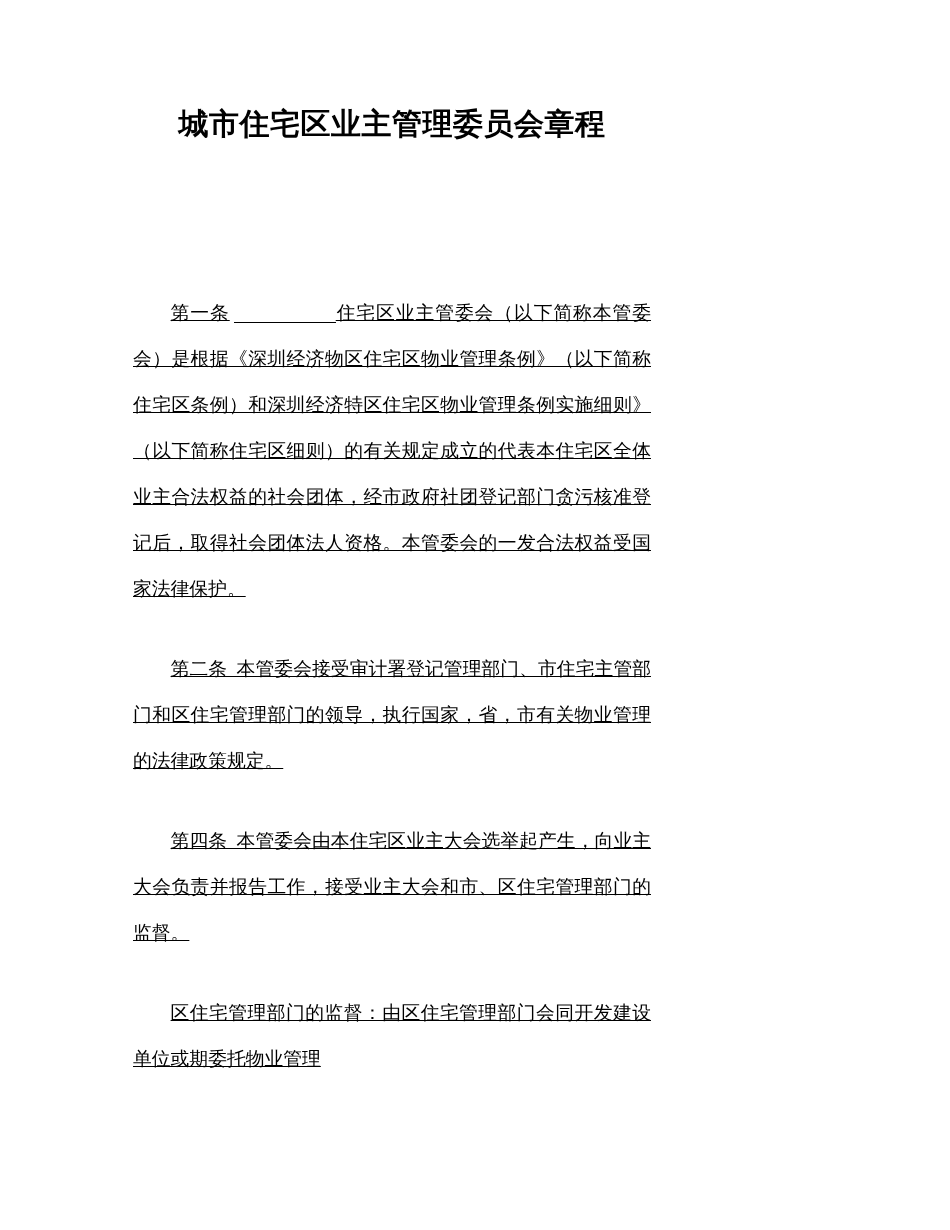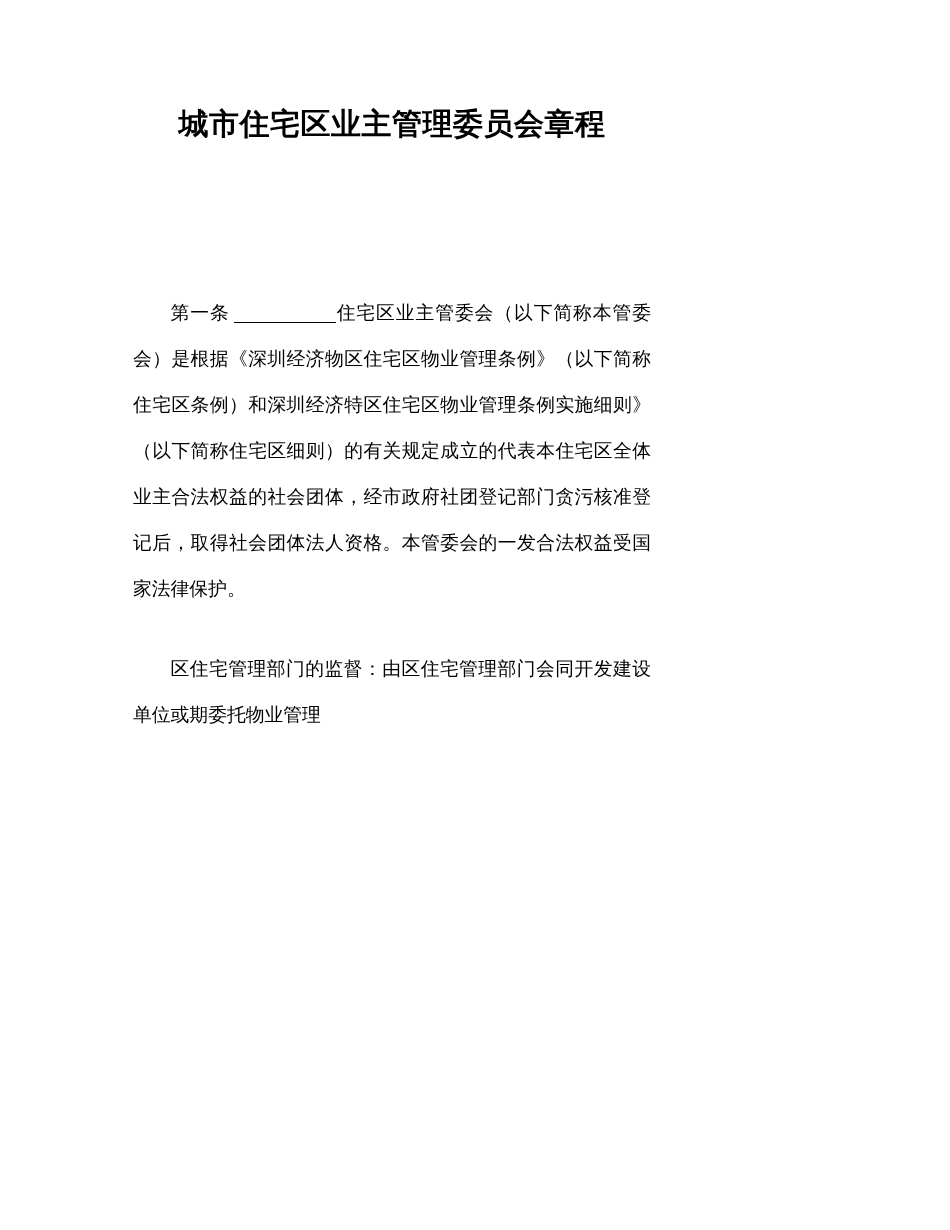--- a/index.html
+++ b/index.html
@@ -24,20 +24,21 @@
     line-height: 42px;
     letter-spacing: 0.5px;
   }
   .doc-body {
     margin: 145px 130px 0 133px;
     font-family: "Liberation Serif", "DejaVu Serif", serif;
     font-size: 18.8px;
     line-height: 46px;
     text-align: justify;
     color: #000000;
+    text-decoration: underline;
   }
   .doc-body p {
     margin: 0 0 34px 0;
     text-indent: 2em;
   }
   .fill-blank {
     display: inline-block;
     width: 102px;
     height: 0;
     border-bottom: 1.4px solid #000000;
@@ -49,20 +50,22 @@
 <body>
 
 <div class="page">
 
   <h1 class="doc-title">城市住宅区业主管理委员会章程</h1>
 
   <div class="doc-body">
 
     <p><span>第一条</span><span class="fill-blank"></span><span>住宅区业主管委会（以下简称本管委会）是根据《深圳经济物区住宅区物业管理条例》（以下简称住宅区条例）和深圳经济特区住宅区物业管理条例实施细则》（以下简称住宅区细则）的有关规定成立的代表本住宅区全体业主合法权益的社会团体，经市政府社团登记部门贪污核准登记后，取得社会团体法人资格。本管委会的一发合法权益受国家法律保护。</span></p>
 
+    <p>第二条&nbsp; 本管委会接受审计署登记管理部门、市住宅主管部门和区住宅管理部门的领导，执行国家，省，市有关物业管理的法律政策规定。</p>
 
 
 
+    <p>第四条&nbsp; 本管委会由本住宅区业主大会选举起产生，向业主大会负责并报告工作，接受业主大会和市、区住宅管理部门的监督。</p>
 
     <p>区住宅管理部门的监督：由区住宅管理部门会同开发建设单位或期委托物业管理</p>
 
   </div>
 </div>
 
 </body></html>

